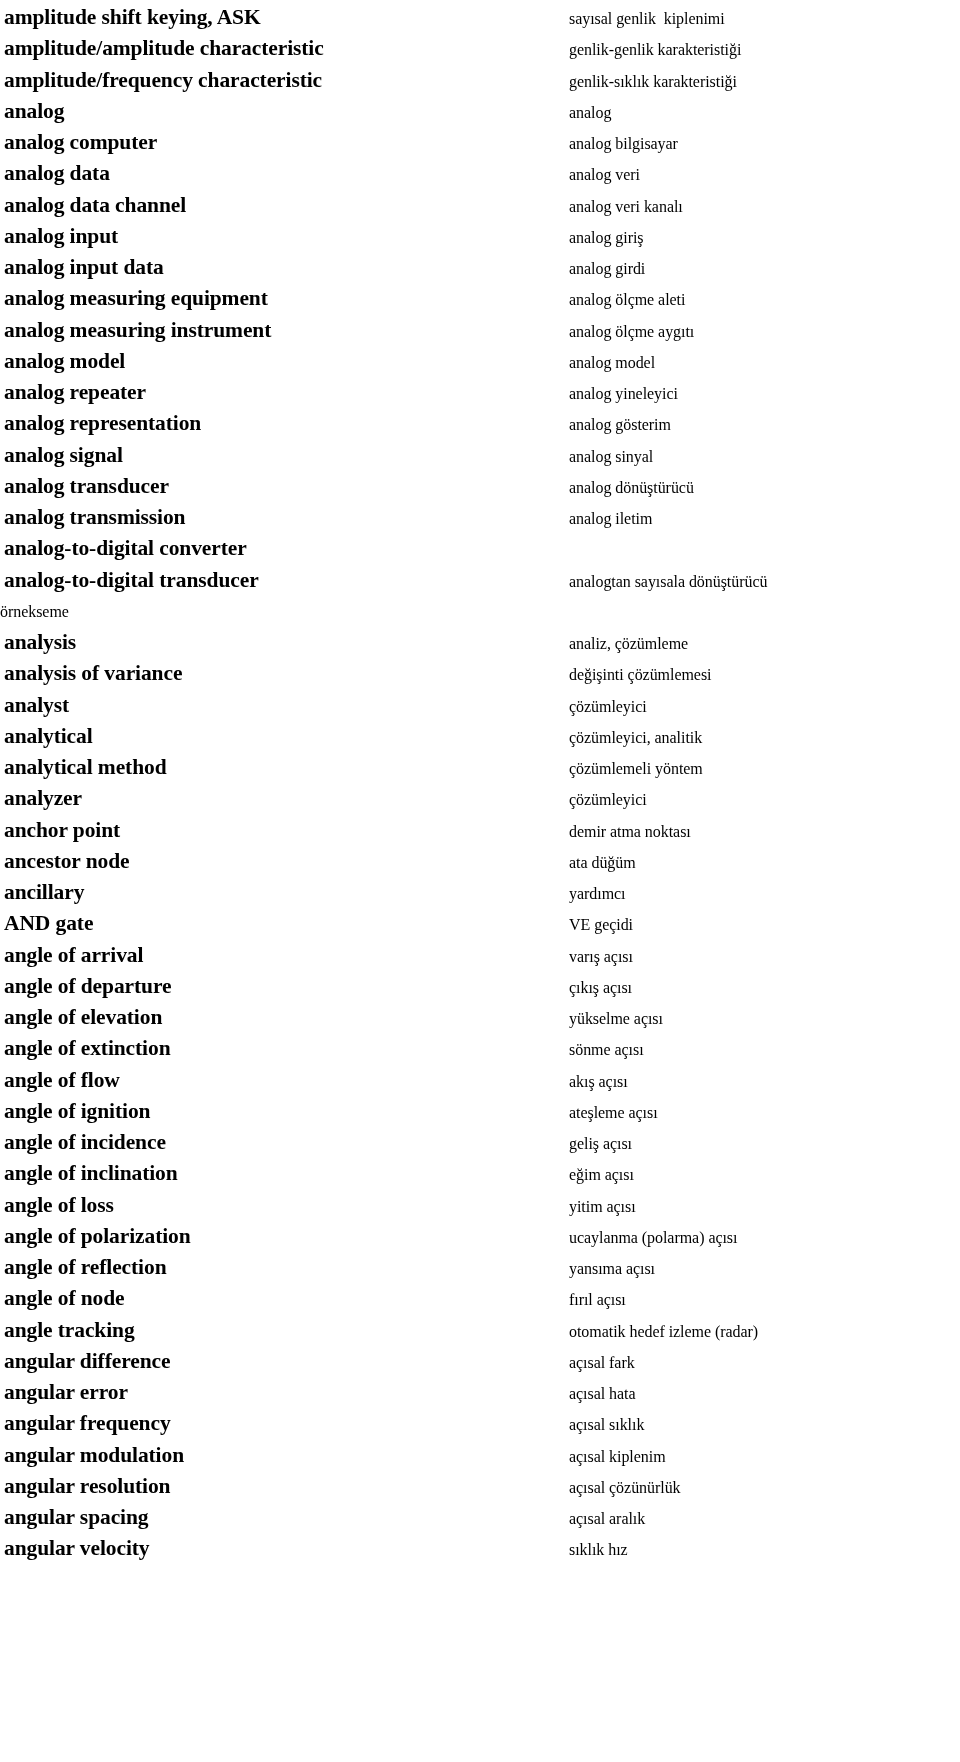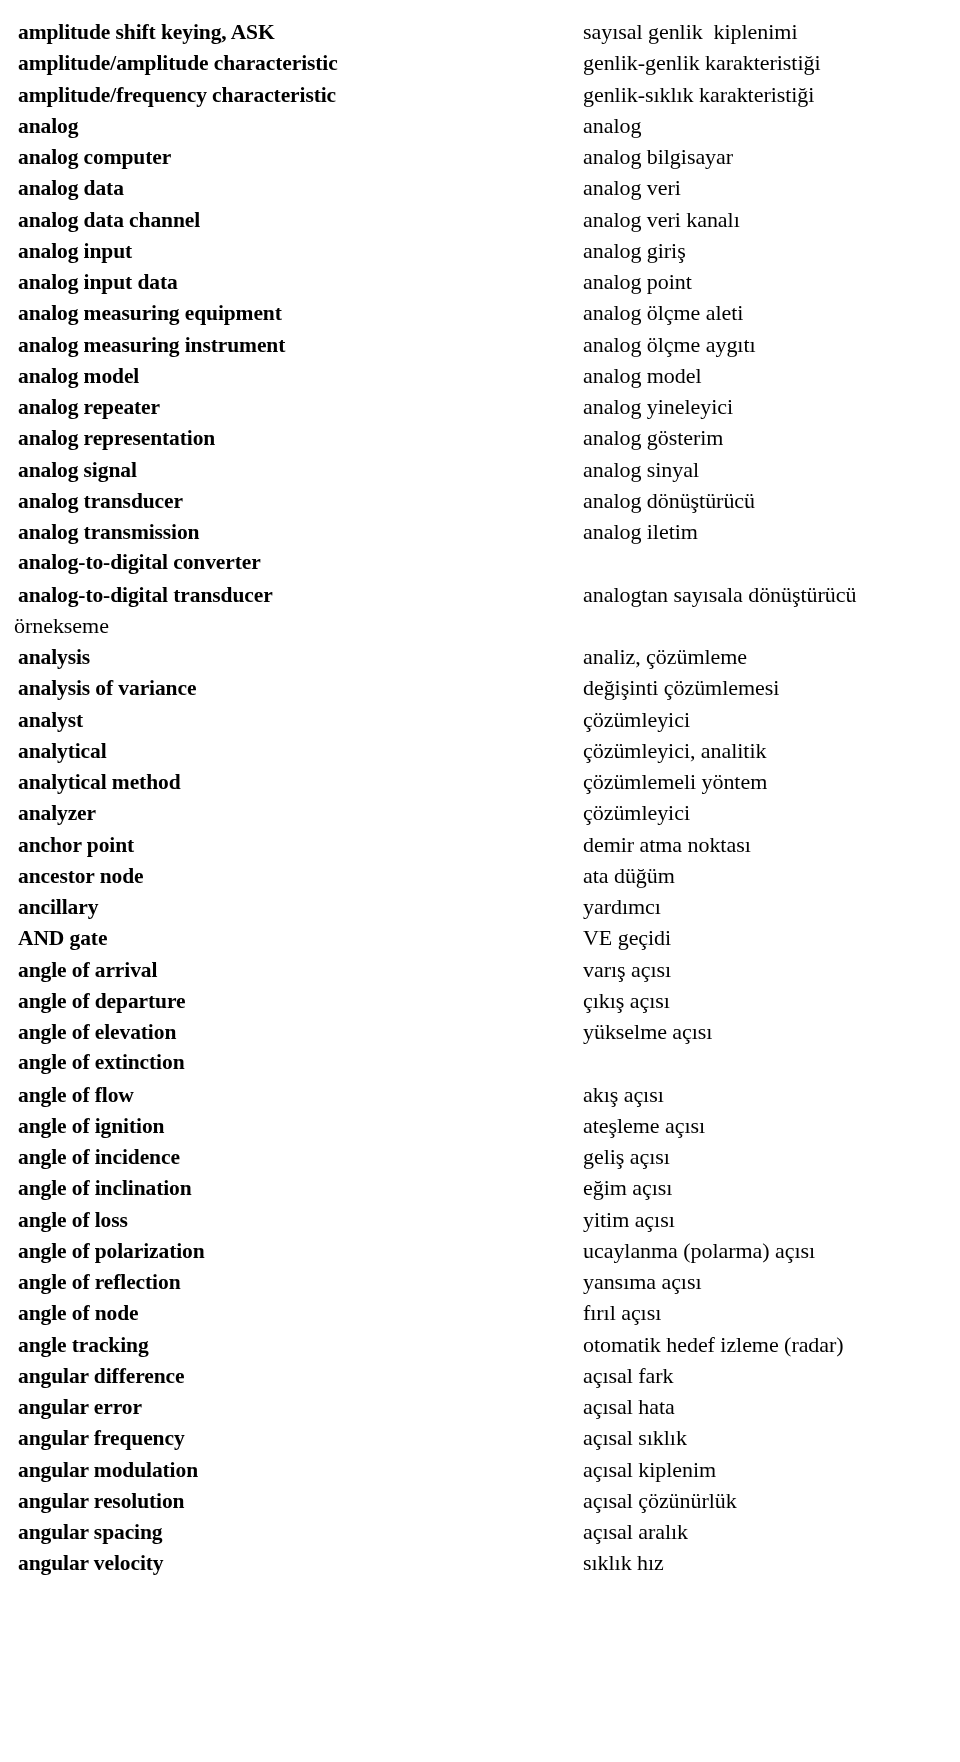--- a/index.html
+++ b/index.html
@@ -18,21 +18,21 @@
   }
   #glossary-page {
     position: relative;
     width: 960px;
     height: 1762px;
     box-sizing: border-box;
     padding: 2px 0 0 0;
   }
   .glossary-list {
     list-style: none;
-    margin: 14px;
+    margin: 0;
     padding: 0;
   }
   .glossary-row {
     display: flex;
     align-items: baseline;
     height: 31.25px;
     line-height: 31.25px;
     white-space: pre;
   }
   .term-en {
@@ -42,40 +42,40 @@
     box-sizing: border-box;
     font-weight: bold;
     font-size: 21.5px;
     letter-spacing: -0.1px;
     white-space: pre;
     overflow: visible;
   }
   .term-tr {
     flex: 1 1 auto;
     font-weight: normal;
-    font-size: 22px;
+    font-size: 16px;
     letter-spacing: -0.05px;
     white-space: pre;
     overflow: visible;
   }
 </style>
 </head>
 <body>
 
 <div id="glossary-page">
   <ul class="glossary-list" id="glossary-list">
       <li class="glossary-row"><span class="term-en">amplitude shift keying, ASK</span><span class="term-tr">sayısal genlik  kiplenimi</span></li>
       <li class="glossary-row"><span class="term-en">amplitude/amplitude characteristic</span><span class="term-tr">genlik-genlik karakteristiği</span></li>
       <li class="glossary-row"><span class="term-en">amplitude/frequency characteristic</span><span class="term-tr">genlik-sıklık karakteristiği</span></li>
       <li class="glossary-row"><span class="term-en">analog</span><span class="term-tr">analog</span></li>
       <li class="glossary-row"><span class="term-en">analog computer</span><span class="term-tr">analog bilgisayar</span></li>
       <li class="glossary-row"><span class="term-en">analog data</span><span class="term-tr">analog veri</span></li>
       <li class="glossary-row"><span class="term-en">analog data channel</span><span class="term-tr">analog veri kanalı</span></li>
       <li class="glossary-row"><span class="term-en">analog input</span><span class="term-tr">analog giriş</span></li>
-      <li class="glossary-row"><span class="term-en">analog input data</span><span class="term-tr">analog point</span></li>
+      <li class="glossary-row"><span class="term-en">analog input data</span><span class="term-tr">analog girdi</span></li>
       <li class="glossary-row"><span class="term-en">analog measuring equipment</span><span class="term-tr">analog ölçme aleti</span></li>
       <li class="glossary-row"><span class="term-en">analog measuring instrument</span><span class="term-tr">analog ölçme aygıtı</span></li>
       <li class="glossary-row"><span class="term-en">analog model</span><span class="term-tr">analog model</span></li>
       <li class="glossary-row"><span class="term-en">analog repeater</span><span class="term-tr">analog yineleyici</span></li>
       <li class="glossary-row"><span class="term-en">analog representation</span><span class="term-tr">analog gösterim</span></li>
       <li class="glossary-row"><span class="term-en">analog signal</span><span class="term-tr">analog sinyal</span></li>
       <li class="glossary-row"><span class="term-en">analog transducer</span><span class="term-tr">analog dönüştürücü</span></li>
       <li class="glossary-row"><span class="term-en">analog transmission</span><span class="term-tr">analog iletim</span></li>
       <li class="glossary-row"><span class="term-en">analog-to-digital converter</span></li>
       <li class="glossary-row"><span class="term-en">analog-to-digital transducer</span><span class="term-tr">analogtan sayısala dönüştürücü</span></li>
@@ -86,21 +86,21 @@
       <li class="glossary-row"><span class="term-en">analytical</span><span class="term-tr">çözümleyici, analitik</span></li>
       <li class="glossary-row"><span class="term-en">analytical method</span><span class="term-tr">çözümlemeli yöntem</span></li>
       <li class="glossary-row"><span class="term-en">analyzer</span><span class="term-tr">çözümleyici</span></li>
       <li class="glossary-row"><span class="term-en">anchor point</span><span class="term-tr">demir atma noktası</span></li>
       <li class="glossary-row"><span class="term-en">ancestor node</span><span class="term-tr">ata düğüm</span></li>
       <li class="glossary-row"><span class="term-en">ancillary</span><span class="term-tr">yardımcı</span></li>
       <li class="glossary-row"><span class="term-en">AND gate</span><span class="term-tr">VE geçidi</span></li>
       <li class="glossary-row"><span class="term-en">angle of arrival</span><span class="term-tr">varış açısı</span></li>
       <li class="glossary-row"><span class="term-en">angle of departure</span><span class="term-tr">çıkış açısı</span></li>
       <li class="glossary-row"><span class="term-en">angle of elevation</span><span class="term-tr">yükselme açısı</span></li>
-      <li class="glossary-row"><span class="term-en">angle of extinction</span></li>
+      <li class="glossary-row"><span class="term-en">angle of extinction</span><span class="term-tr">sönme açısı</span></li>
       <li class="glossary-row"><span class="term-en">angle of flow</span><span class="term-tr">akış açısı</span></li>
       <li class="glossary-row"><span class="term-en">angle of ignition</span><span class="term-tr">ateşleme açısı</span></li>
       <li class="glossary-row"><span class="term-en">angle of incidence</span><span class="term-tr">geliş açısı</span></li>
       <li class="glossary-row"><span class="term-en">angle of inclination</span><span class="term-tr">eğim açısı</span></li>
       <li class="glossary-row"><span class="term-en">angle of loss</span><span class="term-tr">yitim açısı</span></li>
       <li class="glossary-row"><span class="term-en">angle of polarization</span><span class="term-tr">ucaylanma (polarma) açısı</span></li>
       <li class="glossary-row"><span class="term-en">angle of reflection</span><span class="term-tr">yansıma açısı</span></li>
       <li class="glossary-row"><span class="term-en">angle of node</span><span class="term-tr">fırıl açısı</span></li>
       <li class="glossary-row"><span class="term-en">angle tracking</span><span class="term-tr">otomatik hedef izleme (radar)</span></li>
       <li class="glossary-row"><span class="term-en">angular difference</span><span class="term-tr">açısal fark</span></li>

